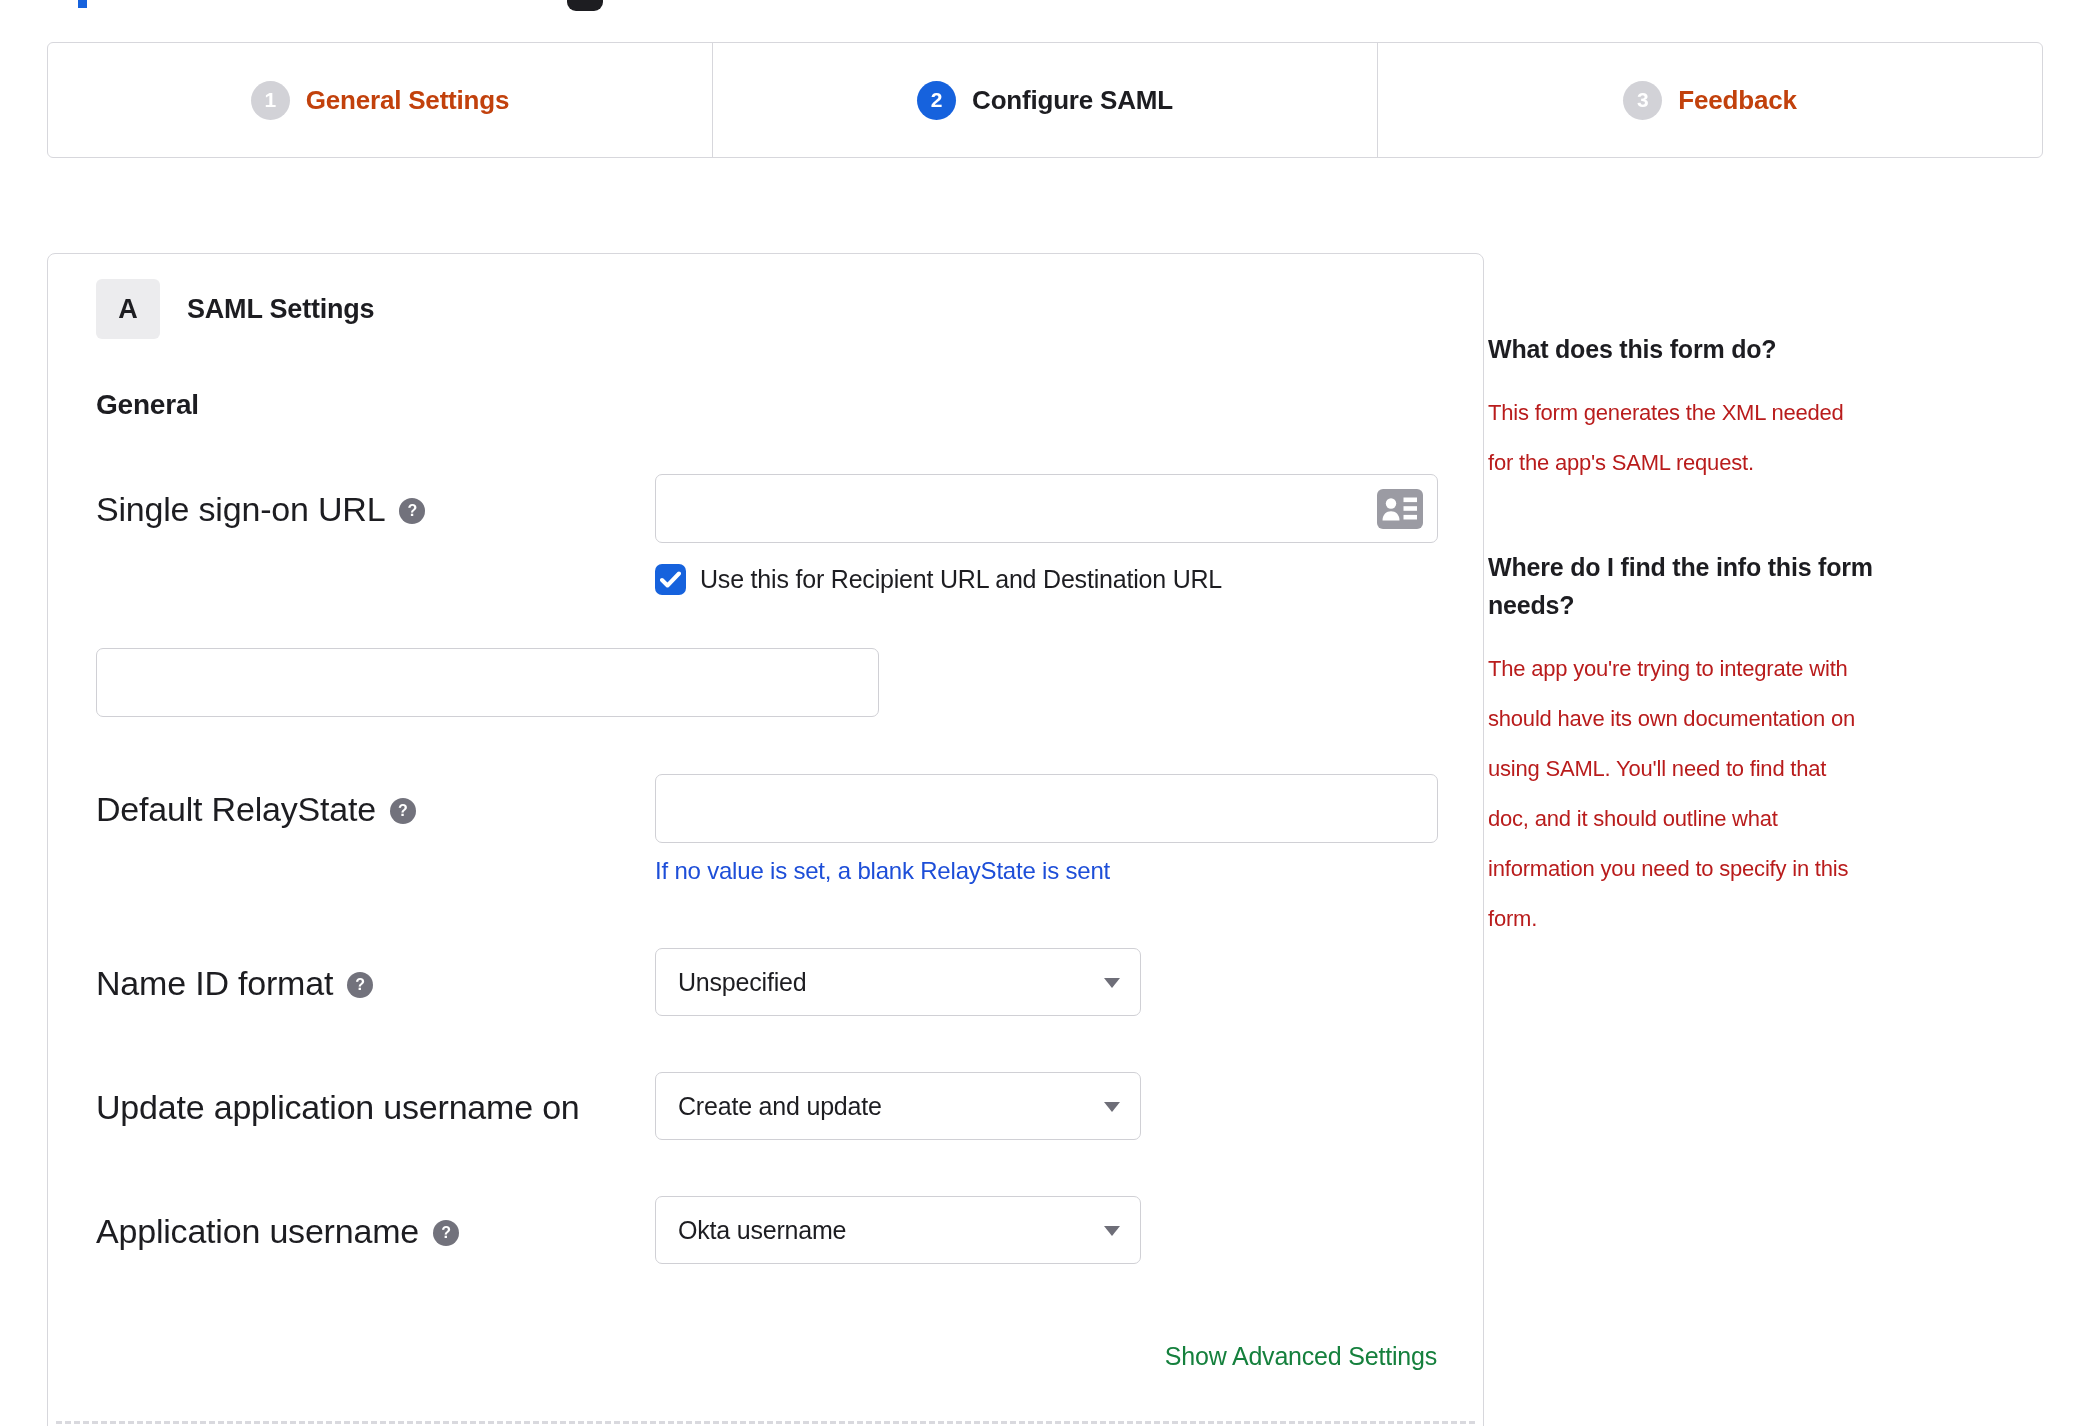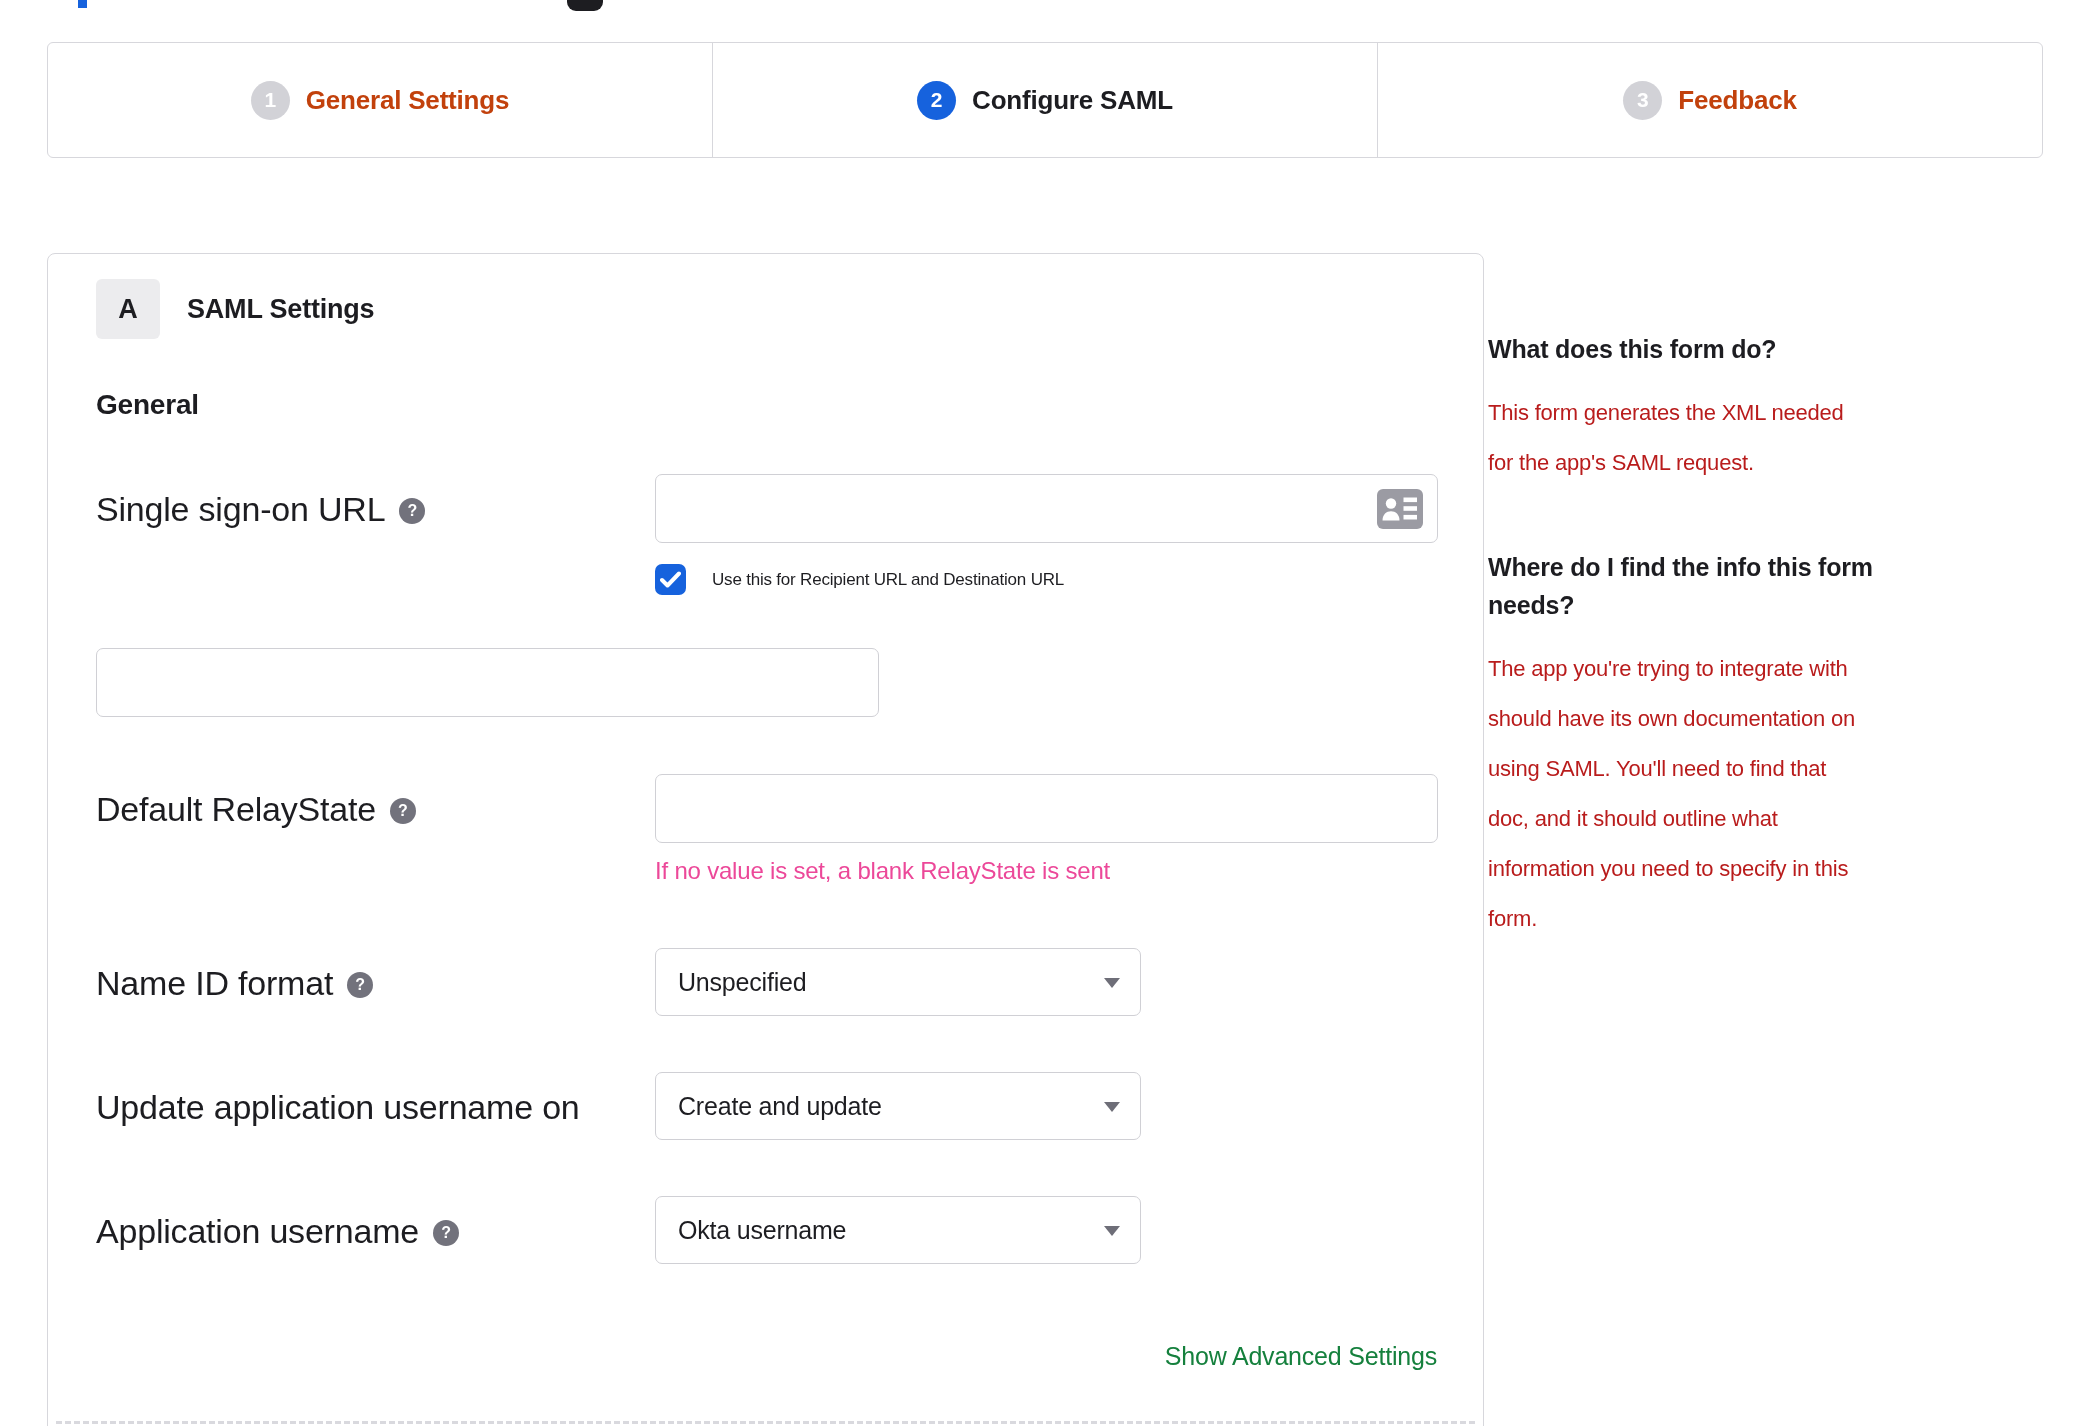--- a/index.html
+++ b/index.html
@@ -82,22 +82,22 @@
   .input-card-icon {
     position:absolute; right:15px; top:15px; width:46px; height:40px; cursor:pointer;
   }
   .checkbox-row { display:flex; align-items:center; margin-top:21px; }
   .checkbox {
     width:31px; height:31px; border-radius:7px; background:#1662dd;
     display:flex; align-items:center; justify-content:center;
     flex:none; cursor:pointer;
   }
   .checkbox svg { display:block; }
-  .checkbox-label { margin-left:26px; font-size:17px; letter-spacing:-0.2px; }
-  .helper-text { margin-top:14px; font-size:24px; color:#ec4899; letter-spacing:-0.2px; }
+  .checkbox-label { margin-left:14px; font-size:25px; letter-spacing:-0.2px; }
+  .helper-text { margin-top:14px; font-size:24px; color:#1d4ed8; letter-spacing:-0.2px; }
 
   .select {
     width:486px; height:68px; border:1px solid #d0d0d5; border-radius:7px;
     background:#fff; position:relative; display:flex; align-items:center;
     padding:0 50px 0 22px; cursor:pointer;
   }
   .select-value { font-size:25px; color:#1d1d21; letter-spacing:-0.2px; }
   .select-caret {
     position:absolute; right:20px; top:50%; margin-top:-4px;
     width:0; height:0;

